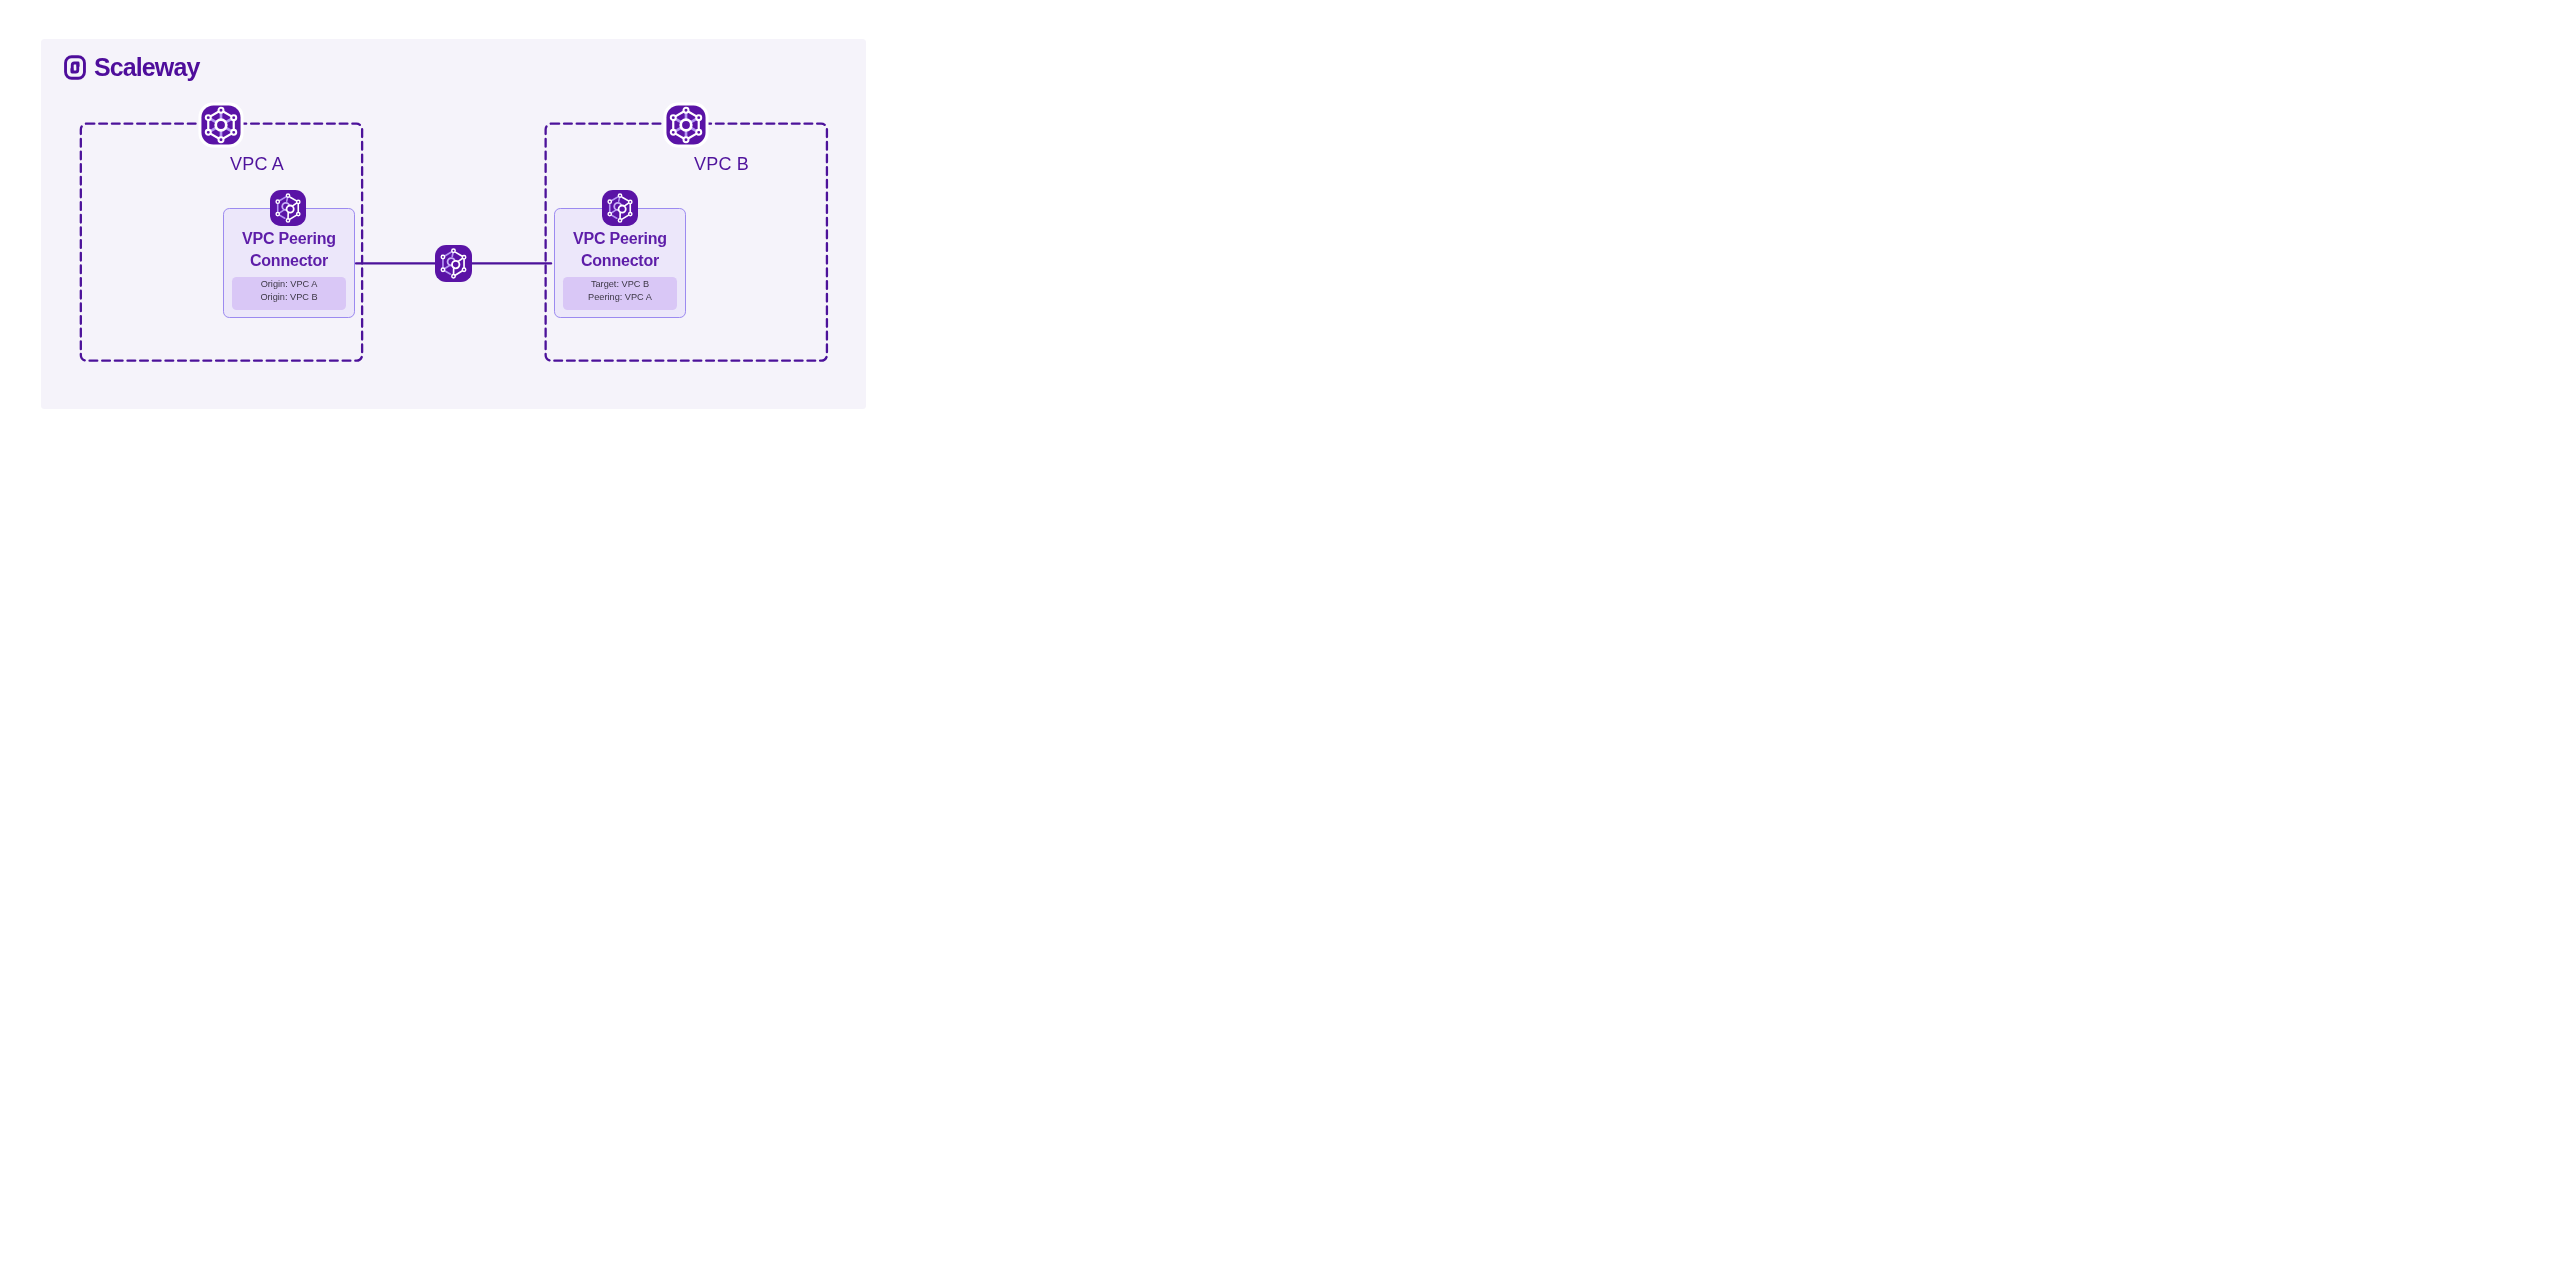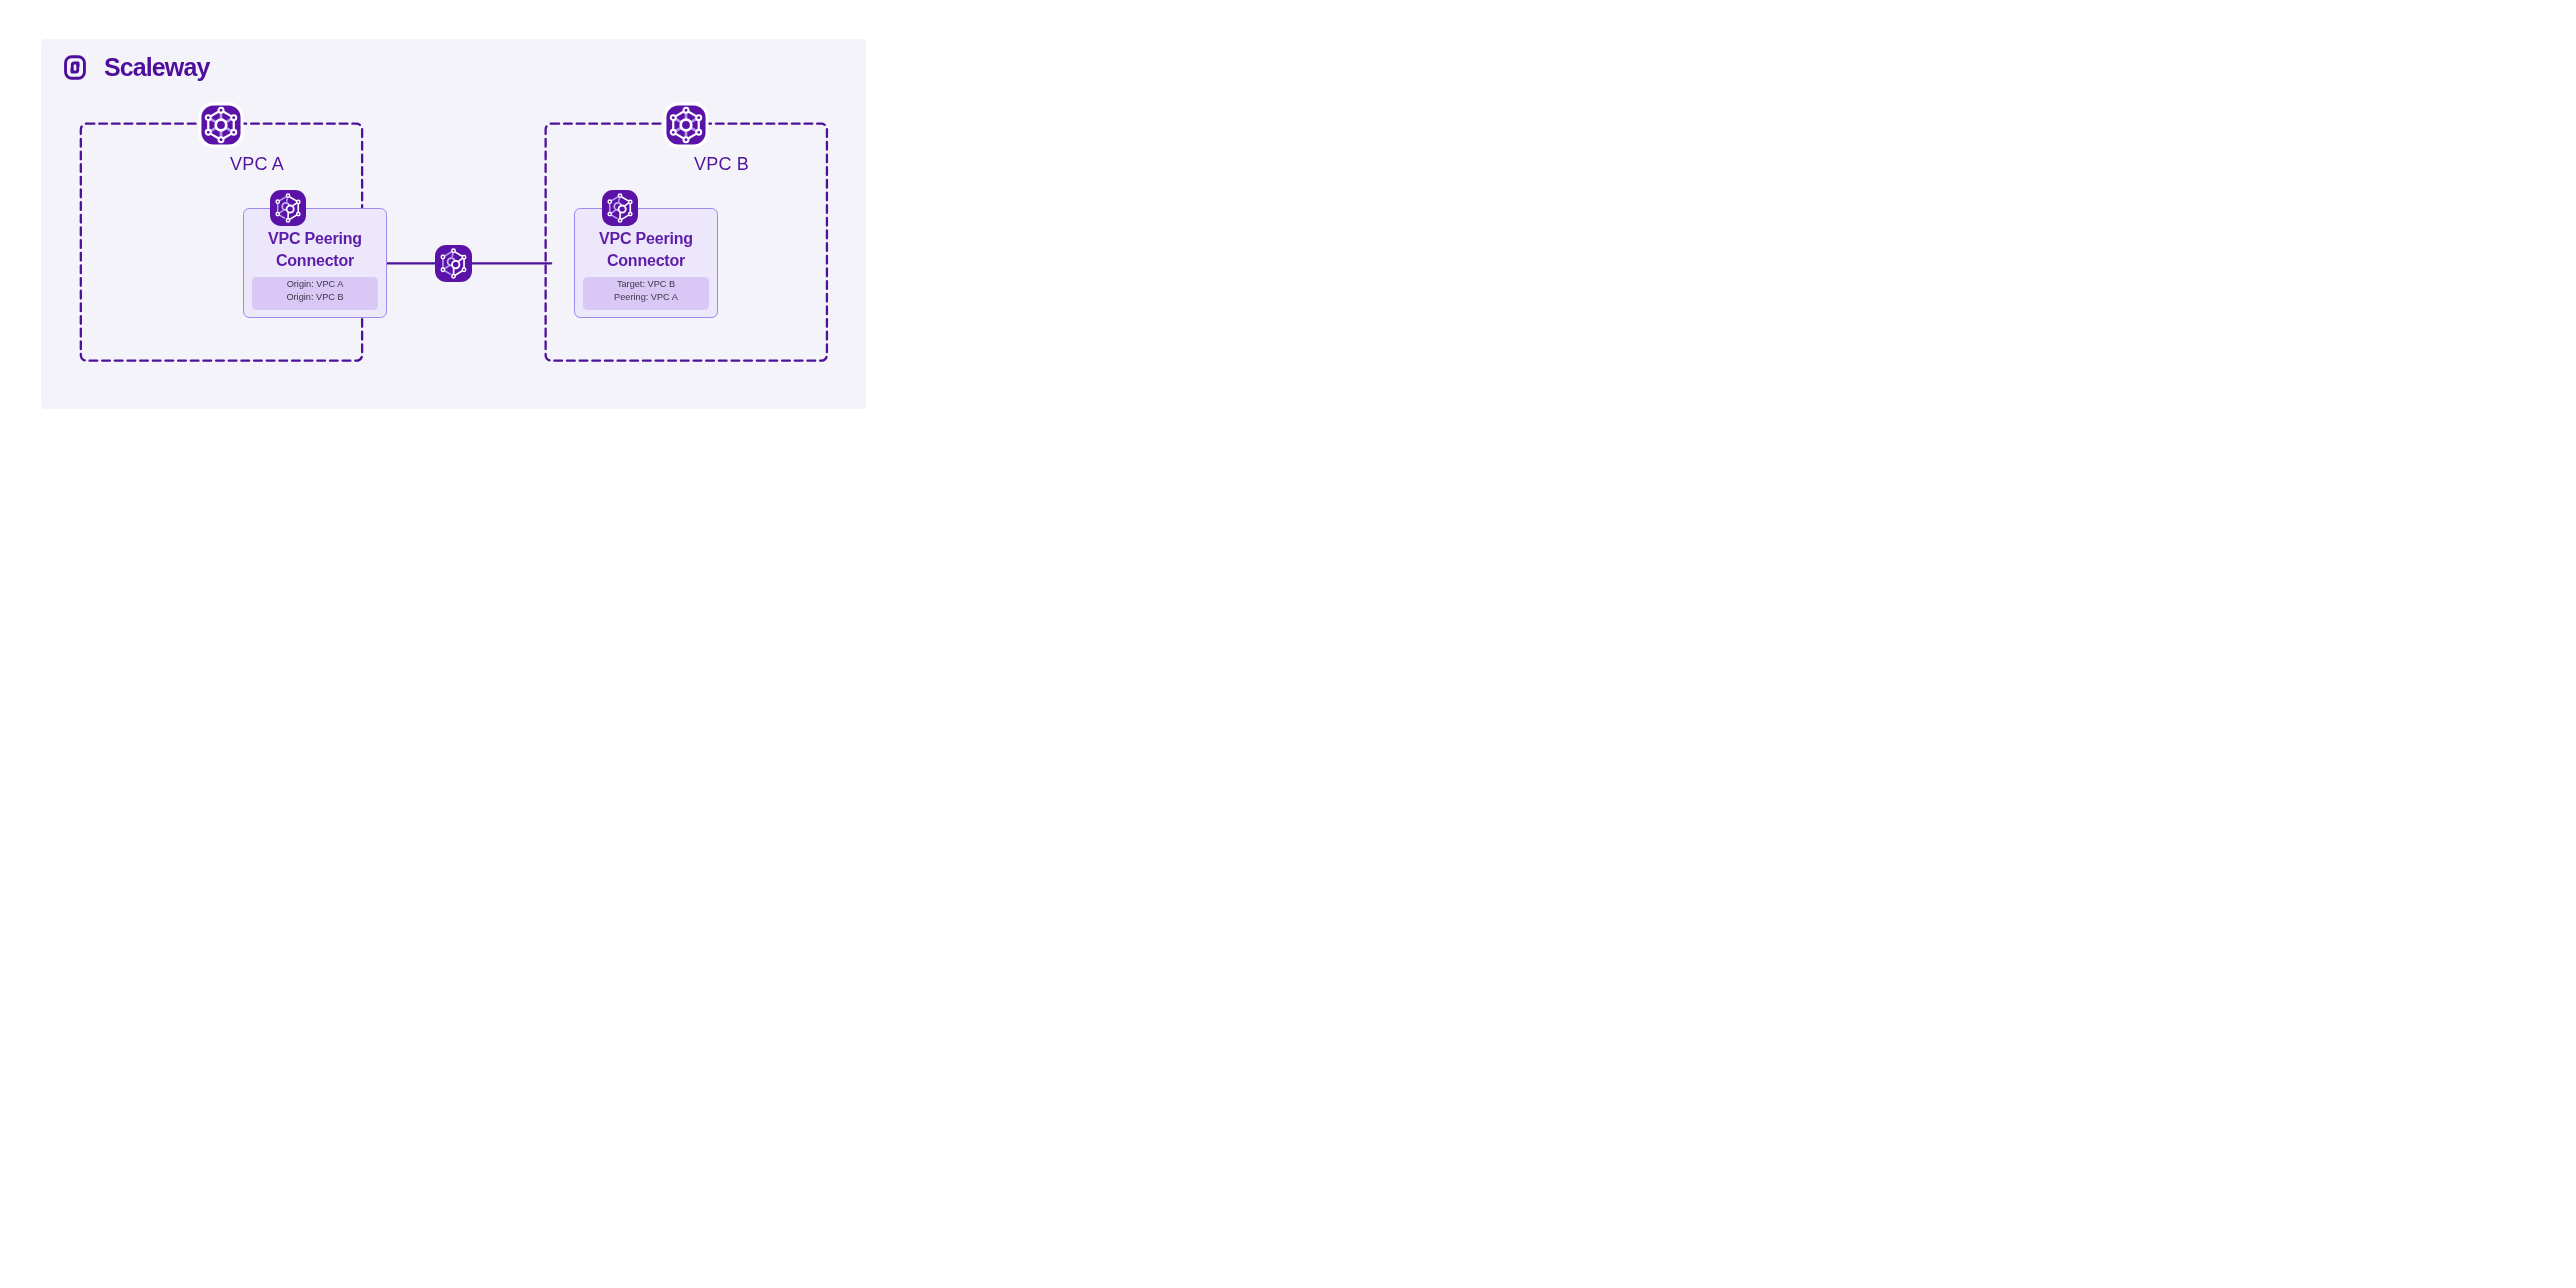--- a/index.html
+++ b/index.html
@@ -11,21 +11,21 @@
     position:absolute;left:41px;top:39px;width:825px;height:370px;
     background:var(--panel-bg,#f5f3fa);border-radius:3.5px;
   }
   .overlay{position:absolute;left:0;top:0;pointer-events:none;}
   .dashed-box{
     fill:none;stroke:var(--deep-purple,#4c129a);stroke-width:4;
     stroke-dasharray:13.5 8.5;stroke-linecap:round;
   }
   .link-line{stroke:var(--deep-purple,#4c129a);stroke-width:4;stroke-linecap:round;}
 
-  .brand{position:absolute;left:64px;top:53px;display:flex;align-items:center;gap:18px;}
+  .brand{position:absolute;left:64px;top:53px;display:flex;align-items:center;gap:8px;}
   .brand-mark{width:22px;height:25px;display:block;}
   .brand-mark svg{width:100%;height:100%;display:block;}
   .brand-name{
     font-size:25px;font-weight:700;letter-spacing:-0.9px;
     color:var(--brand-purple,#4e0d9b);
   }
 
   .icon-slot{position:absolute;display:block;}
   .icon-slot svg{width:100%;height:100%;display:block;}
   .vpc-icon{width:46px;height:46px;}
@@ -34,25 +34,24 @@
 
   .vpc-label{
     position:absolute;top:154px;width:126px;text-align:right;
     font-size:18px;font-weight:400;letter-spacing:0.2px;
     color:var(--label-purple,#4f139c);
   }
   .pos-label-a{left:158px;}
   .pos-label-b{left:623px;}
 
   .card{
-    position:absolute;top:208px;width:144px;height:110px;box-sizing:border-box;
+    position:absolute;top:208px;width:132px;height:110px;box-sizing:border-box;
     background:var(--card-bg,#ece7fa);
     border:0.9px solid var(--card-border,#9c8af0);
     border-radius:6.3px;
-    margin-left:20px;
   }
   .pos-card-a{left:223px;}
   .pos-card-b{left:554px;}
   .card-title{
     margin-top:19px;text-align:center;
     font-size:16px;line-height:22.4px;font-weight:700;letter-spacing:-0.2px;
     color:var(--title-purple,#5d1da8);
   }
   .card-title .line{display:block;}
   .detail-box{

